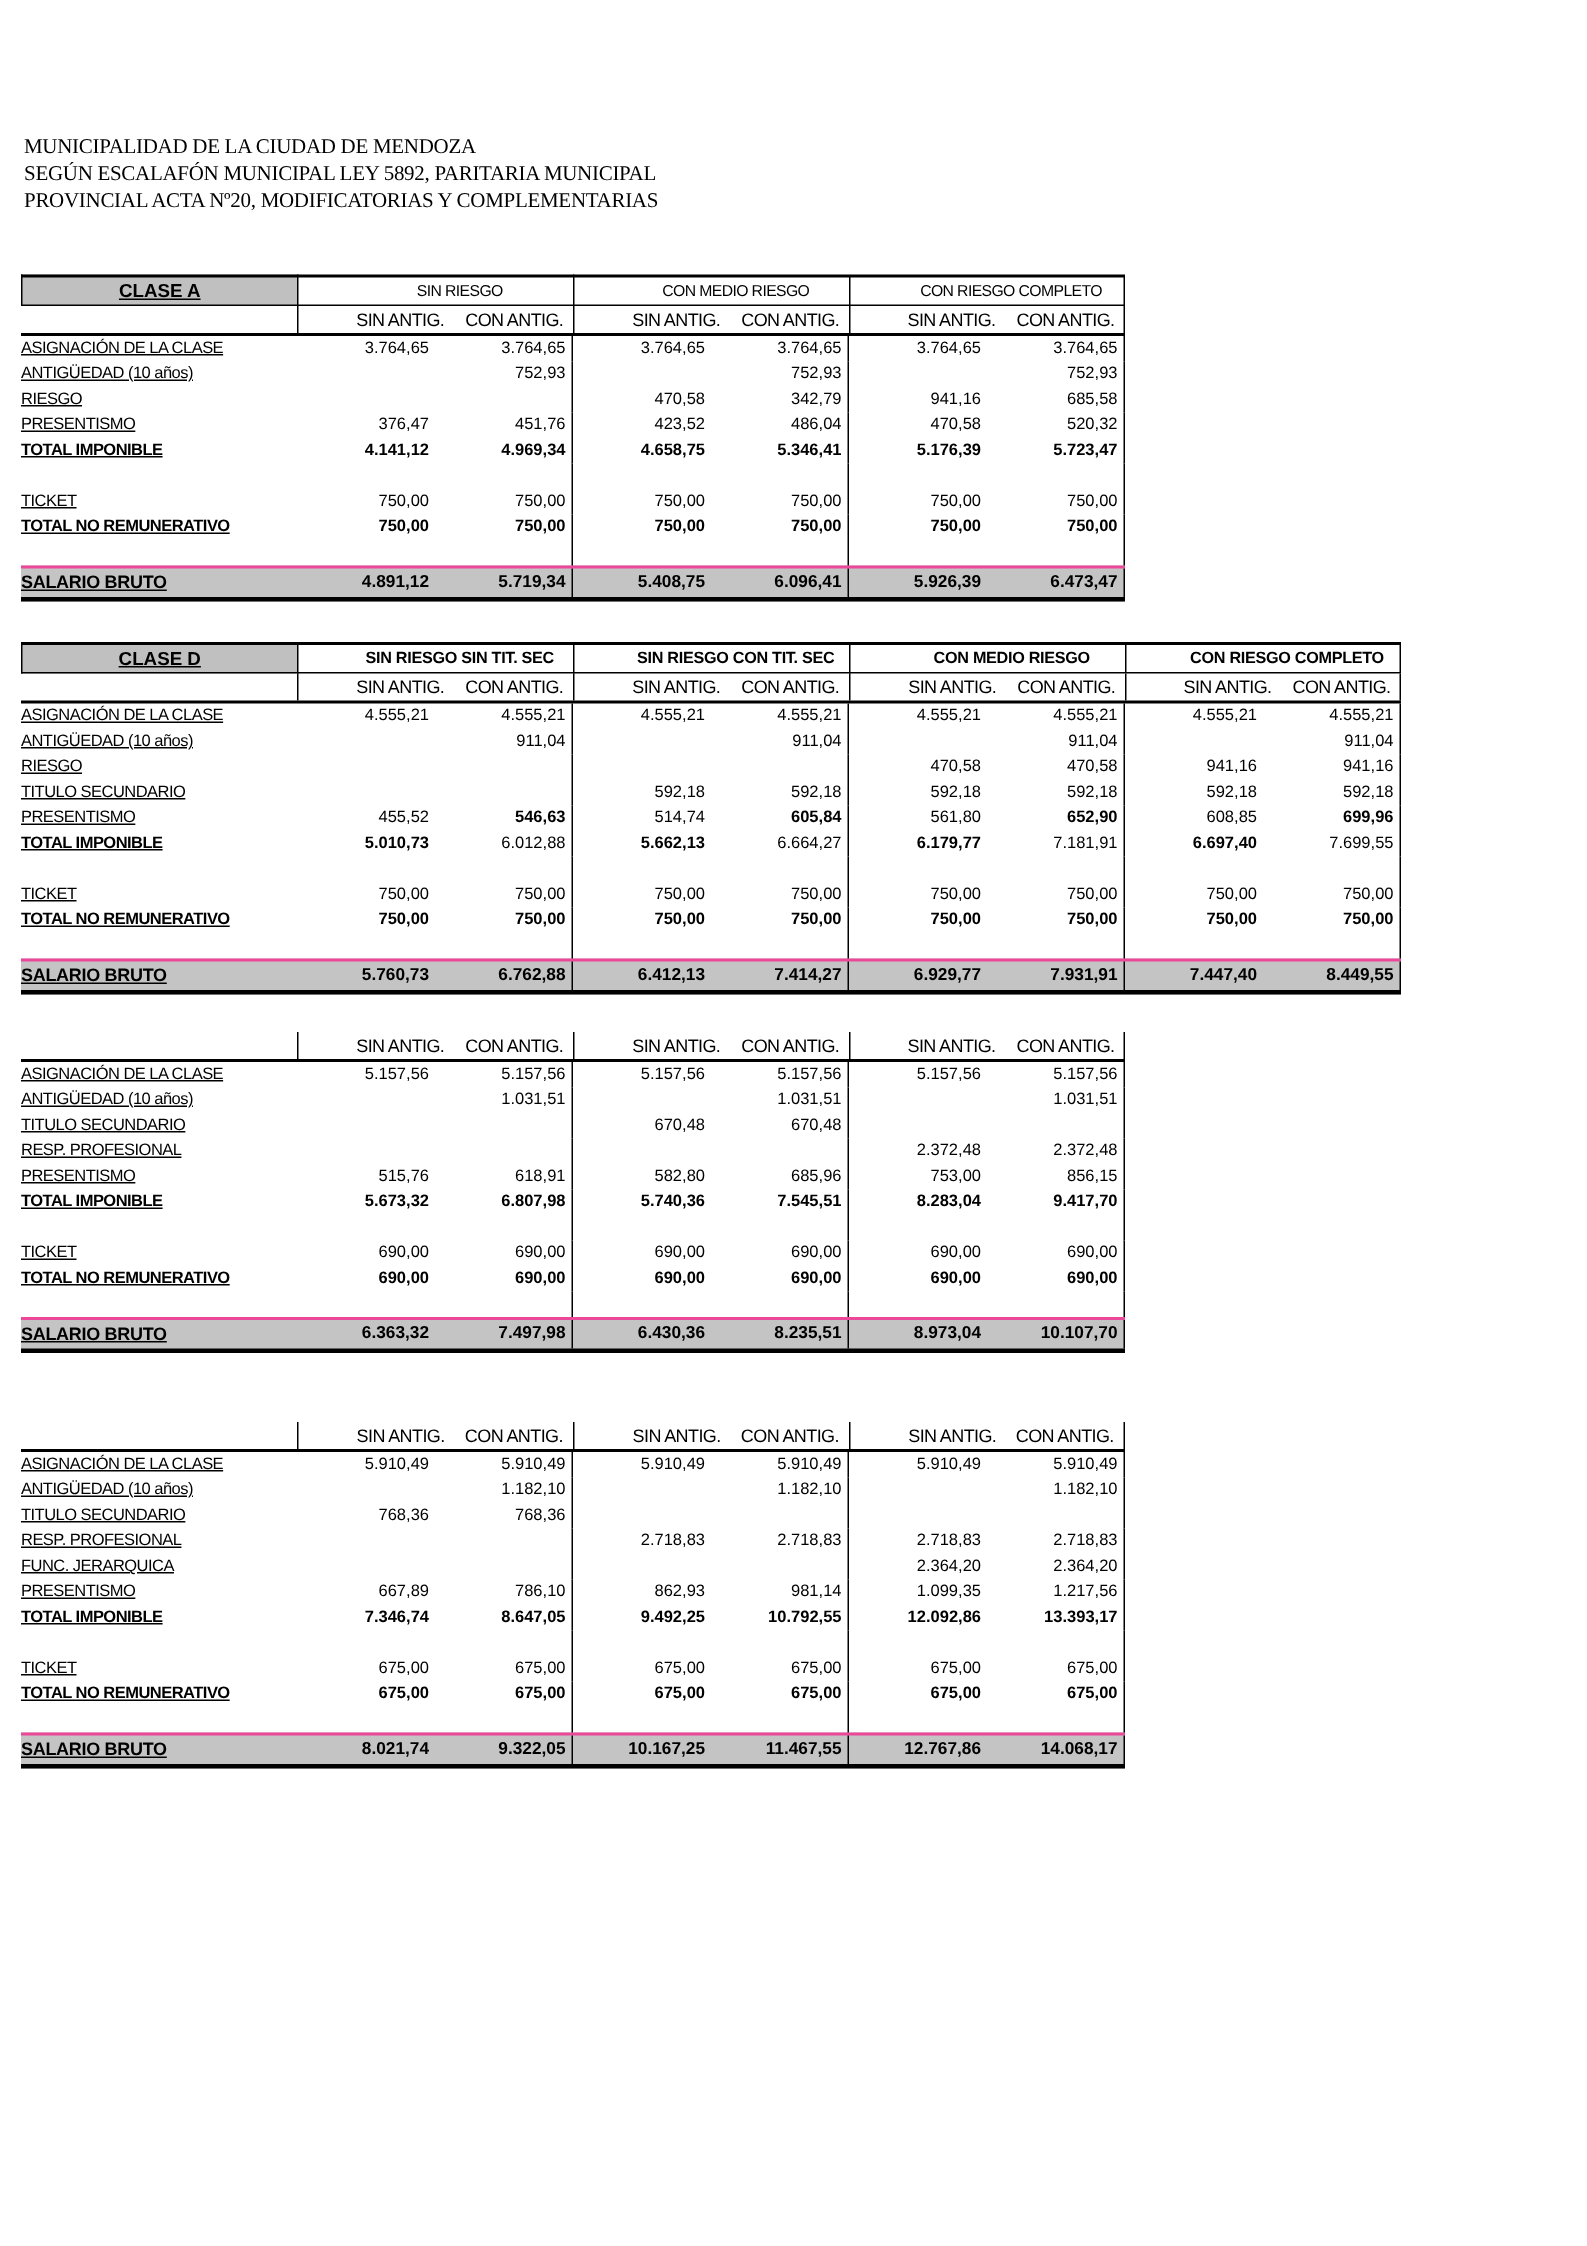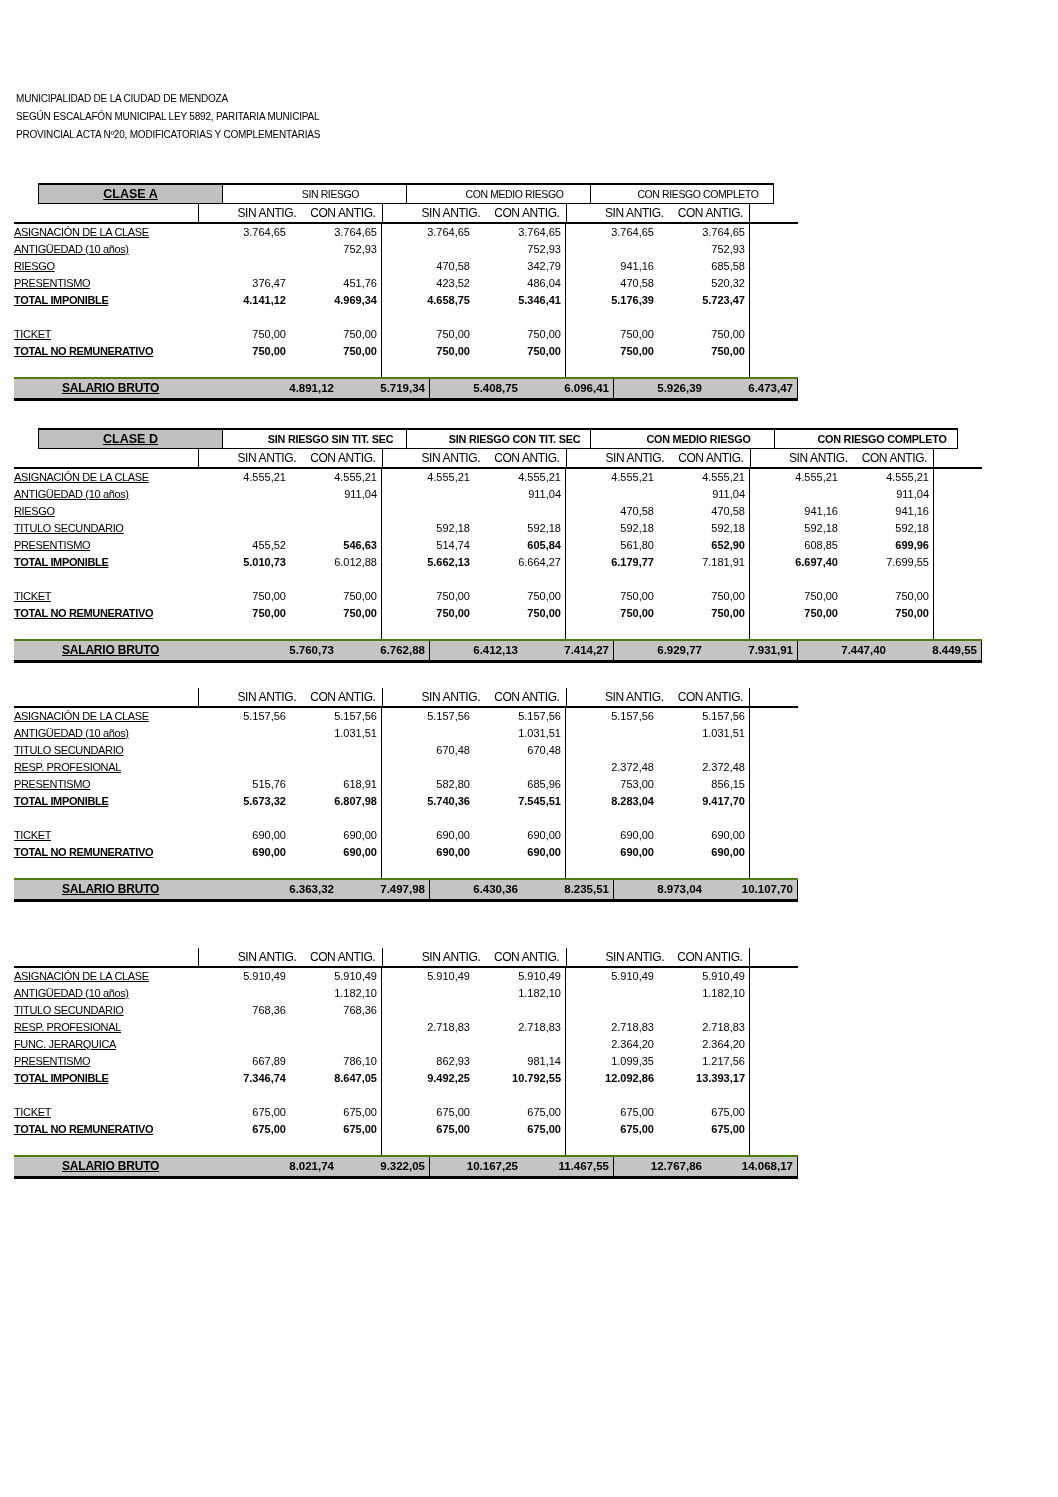--- a/index.html
+++ b/index.html
@@ -3,60 +3,60 @@
 <meta charset="utf-8">
 <style>
   html,body { margin:0; padding:0; }
   body {
     width:1058px; height:1497px; background:#ffffff; position:relative;
     font-family:"Liberation Sans", sans-serif; color:#000;
     --gray:#c0c0c0; --totgray:#c4c4c4;
   }
   
   .doc-header { position:absolute; left:16px; top:90px; }
-  .tl { font-size:10px; line-height:18px; letter-spacing:-0.2px; white-space:nowrap; }
+  .tl { font-size:14px; line-height:18px; letter-spacing:-0.2px; white-space:nowrap;font-family:Liberation Serif, serif; }
   .tl.b { font-weight:bold; }
 
   
   .stable { position:absolute; left:14px; }
   [data-table="0"] { top:183px; }
   [data-table="1"] { top:428px; }
   [data-table="2"] { top:688px; }
   [data-table="3"] { top:948px; }
 
   .trow { display:flex; }
   .cell { box-sizing:border-box; flex:0 0 auto; overflow:hidden; white-space:nowrap; }
   .lblcol { width:184px;text-decoration:underline; }
   .gcol   { width:184px;padding-left:32px; }
   .valcol { width:92px; }
 
   
   .hrow .cell { border-top:2px solid #000; border-bottom:1px solid #000; border-left:1px solid #000; height:21px; }
   .hrow .cell:last-child { border-right:1px solid #000; }
-  .ccell { background:var(--gray); font-weight:bold; text-decoration:underline; font-size:12.5px; text-align:center; line-height:18px;margin-left:24px; }
+  .ccell { background:var(--gray); font-weight:bold; text-decoration:underline; font-size:12.5px; text-align:center; line-height:18px; }
   .gcell { font-size:10.5px; text-align:center; line-height:18px; letter-spacing:-0.4px; }
   .gcell.b { font-weight:bold; font-size:10.8px; letter-spacing:-0.2px; }
 
   
   .srow { border-bottom:2px solid #000; }
   .srow .cell { height:18px; }
   .gsub { border-left:1px solid #000; display:flex; justify-content:center; gap:14px; align-items:center;
           font-size:12px; letter-spacing:-0.4px; }
   .gsub:last-child { border-right:1px solid #000; }
   .gsub.split { justify-content:space-around; gap:0; }
 
   
   .drow .cell { height:17px; line-height:17px; font-size:11px; }
   .lbl { font-size:10.5px; letter-spacing:-0.35px; }
   .val { text-align:right; padding-right:4px; }
   .val.gend { border-right:1px solid #000; }
   .b { font-weight:bold; }
 
   
-  .totrow { background:var(--totgray); border-top:2px solid #4d7c0f; border-bottom:3px solid #000;padding-left:48px; }
+  .totrow { background:var(--totgray); border-top:2px solid #ec4899; border-bottom:3px solid #000; }
   .totrow .cell { height:19px; line-height:18px; font-weight:bold; }
   .totrow .lbl { font-size:12px; letter-spacing:-0.2px; }
   .totrow .val { font-size:11.5px; }
 </style>
 </head>
 <body style="--gray: #c0c0c0; --totgray: #c4c4c4;">
 
 <div class="doc-header">
   <div class="tl">MUNICIPALIDAD DE LA CIUDAD DE MENDOZA</div>
   <div class="tl">SEGÚN ESCALAFÓN MUNICIPAL LEY 5892, PARITARIA MUNICIPAL</div>

